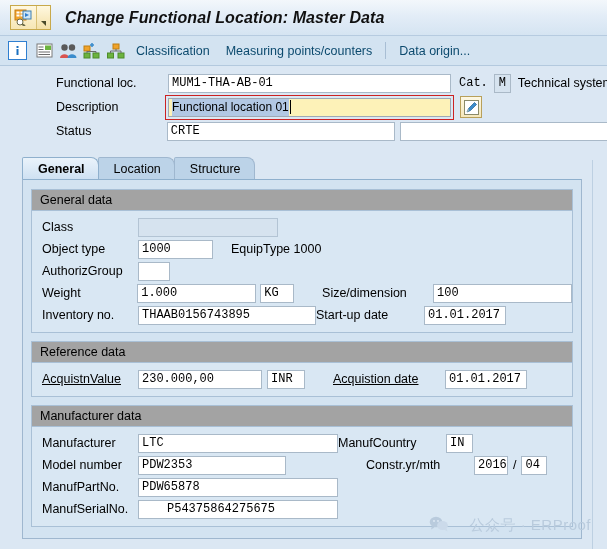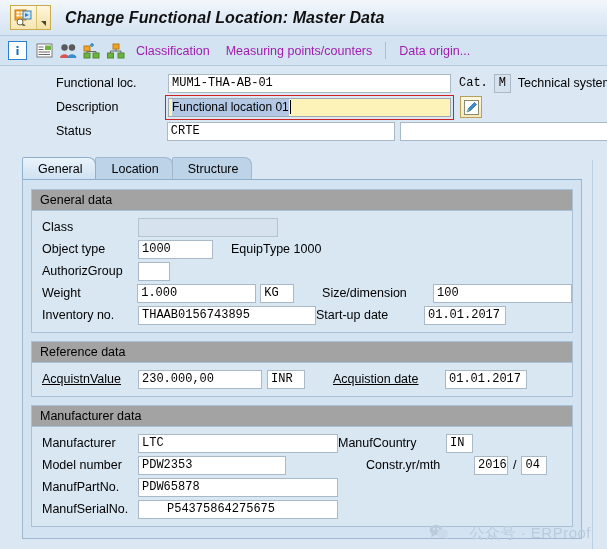--- a/index.html
+++ b/index.html
@@ -47,21 +47,21 @@
   .toolbar{
     height:30px; width:607px;
     background:#d3e3f1;
     border-bottom:1px solid #b3c9de;
     display:flex; align-items:center; padding:0 8px;
     gap:0px;
   }
   .tb-icon{ width:24px; height:22px; display:flex; align-items:center; justify-content:center; }
   .tb-icon.boxed{ border:1px solid #2f7fd0; width:19px; height:19px; margin-right:5px; background:#fff;}
   .tb-text{
-    font-size:12.5px; color:#a21caf; white-space:nowrap; padding:0 8px; height:22px;
+    font-size:12.5px; color:#0c4a6e; white-space:nowrap; padding:0 8px; height:22px;
     display:flex; align-items:center;
   }
   .tb-sep{ width:1px; height:17px; background:#a8bed4; margin:0 5px; }
 
   
   .hdr{
     padding:6px 0 4px 0; width:607px;
     background:#dbe7f3;
     margin-left:48px;
   }
@@ -108,21 +108,21 @@
   .tabstrip{ position:relative; height:23px; margin-top:8px; padding-left:22px; display:flex; align-items:flex-end;}
   .tab{
     position:relative; height:22px; padding:0 13px 0 15px;
     display:flex; align-items:center; font-size:12.5px; white-space:nowrap;
     background:#bcd3e8; color:#000; margin-right:-1px;
     border:1px solid #9fb7cf; border-bottom:none;
     border-radius:2px 8px 0 0;
   }
   .tab.active{
     background:linear-gradient(to bottom,#eaf3fb,#cfe1f2);
-    border-color:#8fb0cd; z-index:3; font-weight:normal;
+    border-color:#8fb0cd; z-index:3; font-weight:bold;
   }
 
   .tabbody{
     margin:0 14px 0 22px; width:560px;
     background:#d3e3f1; border:1px solid #9fb7cf; border-top:1px solid #8fb0cd;
     height:360px; padding:9px 8px 0 8px; position:relative;
   }
 
   
   .group{ border:1px solid #a9c0d6; background:#d9e7f3; margin-bottom:8px; }
@@ -155,21 +155,21 @@
   .w-year{ width:34px; }
   .w-month{ width:26px; }
   .w-partno{ width:200px; }
   .w-serial{ width:200px;padding-left:28px; }
 
   .lbl2{ margin-left:28px; font-size:12.5px; white-space:nowrap; width:112px;}
   .lbl2b{ font-size:12.5px; white-space:nowrap; width:108px;}
 
   
   .watermark{
-    position:absolute; right:16px; bottom:6px;
+    position:absolute; right:16px; bottom:14px;
     display:flex; gap:20px;
     color:#b9cbdd; font-size:15px; pointer-events:none; user-select:none;
   }
   .wm-text{ color:#b9cbdd; letter-spacing:0.5px; font-size:15px; white-space:nowrap;}
 
   .right-divider{
     position:absolute; right:14px; top:160px; width:1px; height:389px; background:#bdd0e2;
   }
 </style>
 </head>

